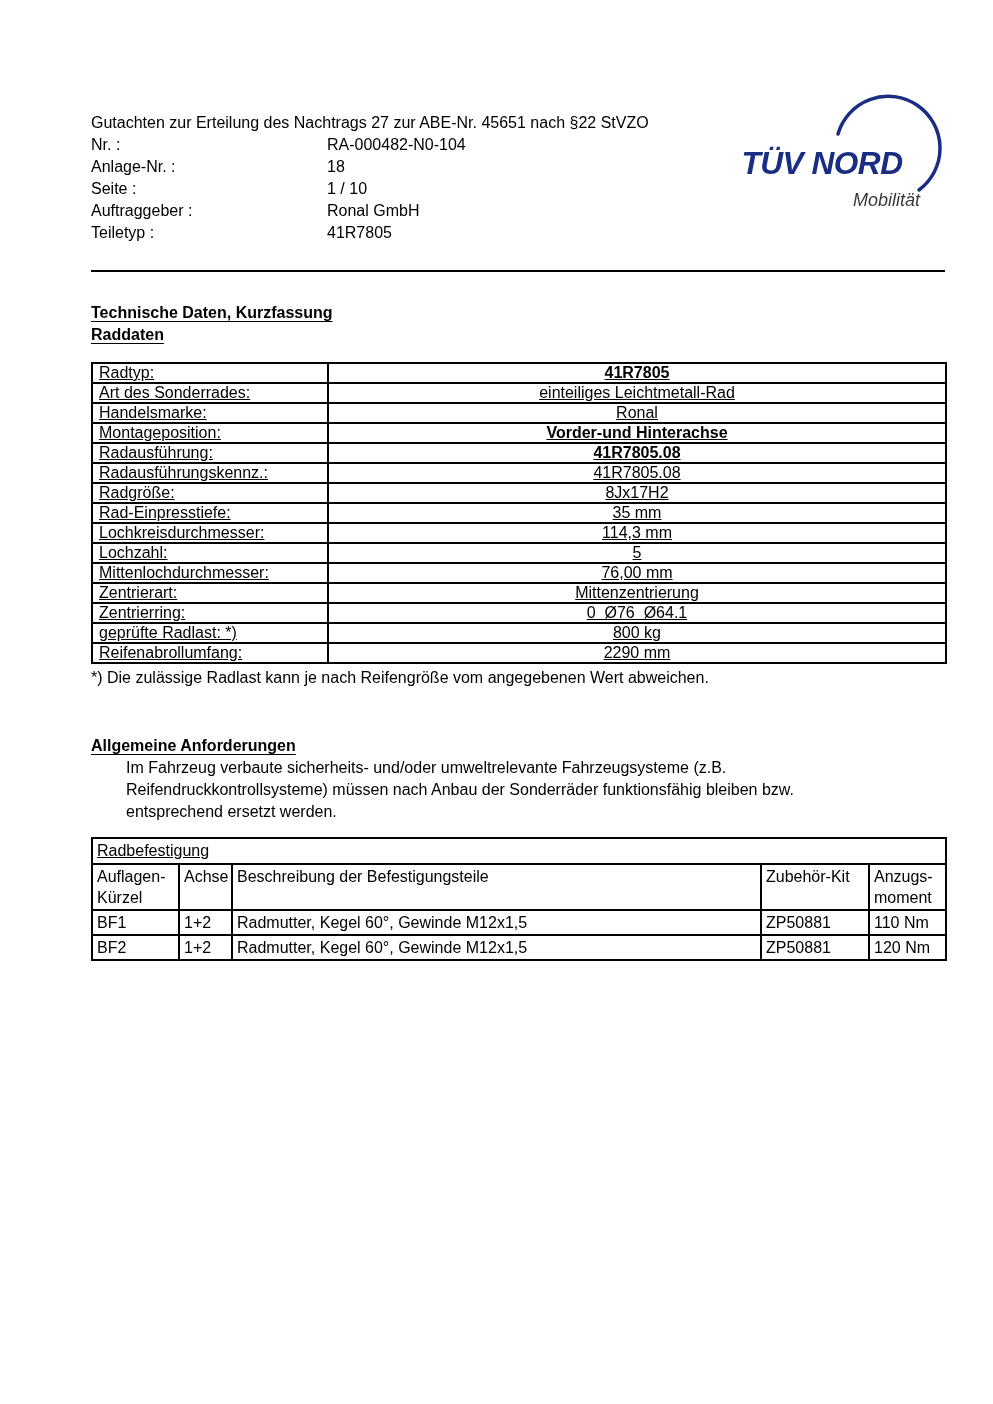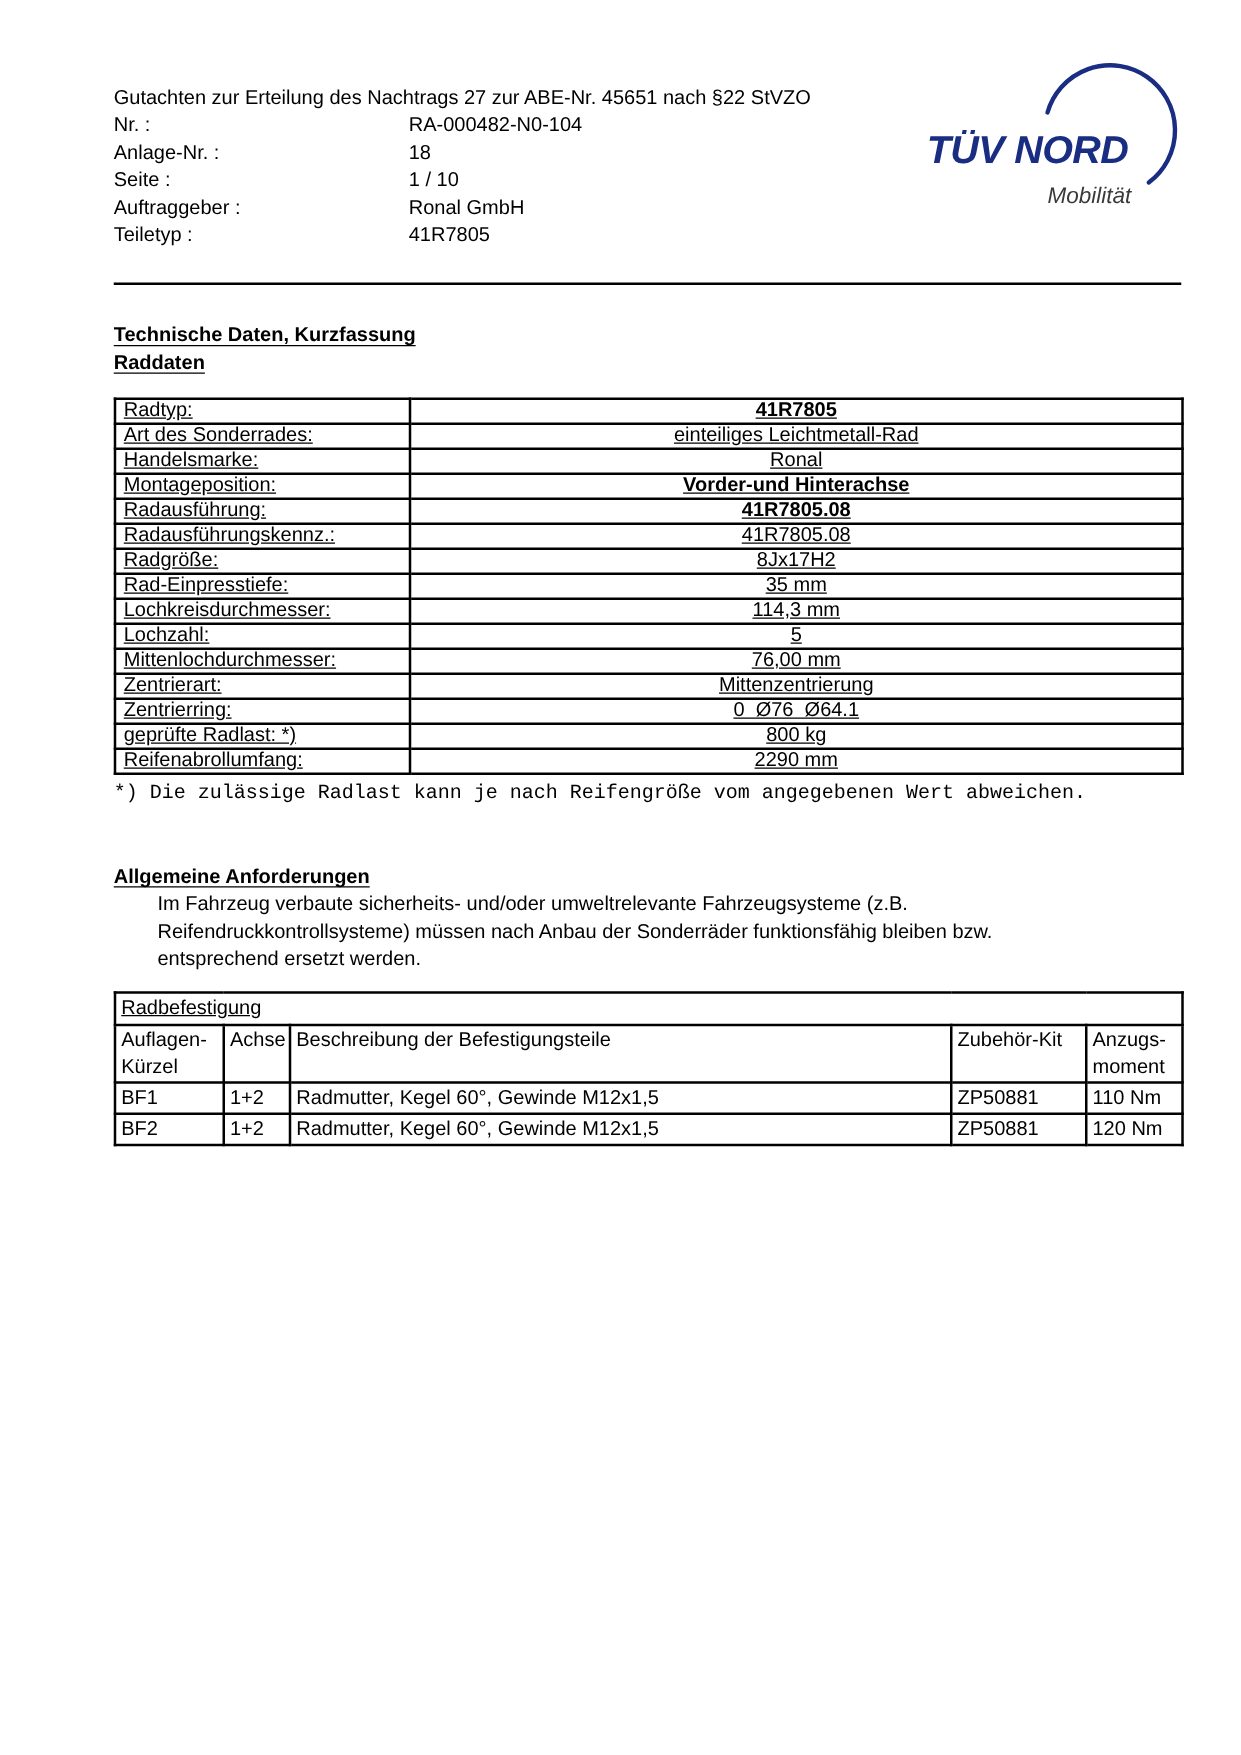--- a/index.html
+++ b/index.html
@@ -7,36 +7,36 @@
   html, body { background:#ffffff; }
   body {
     width:993px; height:1404px;
     font-family:"Liberation Sans", sans-serif;
     font-size:16px; color:#000;
     overflow:hidden;
   }
   .page { position:relative; width:854px; margin-left:91px; }
 
   
-  .header { position:relative; padding-top:68px; }
+  .header { position:relative; padding-top:68px;margin-top:44px; }
   .h-title { line-height:22px; white-space:nowrap; }
   .h-row { display:flex; line-height:22px; }
   .h-label { flex:0 0 236px; }
 
   
   .logo { position:absolute; top:42px; right:-2px; width:214px; height:138px; }
   .logo svg { position:absolute; top:0; left:0; }
   .logo-brand {
     position:absolute; left:10px; top:60px;
     font-size:31px; font-weight:bold; font-style:italic;
     letter-spacing:-0.5px; white-space:nowrap;
     transform:scaleX(1.02);
   }
   .logo-tagline {
-    position:absolute; right:42px; top:104px;
+    position:absolute; right:27px; top:104px;
     font-size:18px; font-style:italic; color:#3a3a3a;
   }
 
   
   .rule { border:none; border-top:2px solid #000; margin-top:26px; }
 
   
   .headings { margin-top:30px; }
   .sec-heading {
     font-size:16px; font-weight:bold; line-height:22px;
@@ -46,21 +46,21 @@
   
   table.raddaten {
     border-collapse:collapse; table-layout:fixed;
     width:854px; margin-top:16px;
   }
   table.raddaten td { border:2px solid #000; height:16px; padding:0 6px;text-decoration:underline; }
   table.raddaten td.lbl { text-align:left; }
   table.raddaten td.val { text-align:center; white-space:pre-wrap; }
   .bold { font-weight:bold; }
 
-  .footnote { margin-top:3px; line-height:22px;font-family:Liberation Mono, monospace; }
+  .footnote { margin-top:3px; line-height:22px; }
 
   
   .sec2 { margin-top:46px; }
   .body-line { line-height:22px; white-space:nowrap;margin-left:35px; }
   .sec3 { margin-top:18px; }
   .sec3-line { line-height:22px; }
   .sec3-value { display:inline-block; margin-left:24px; }
 
   
   table.radbef {

